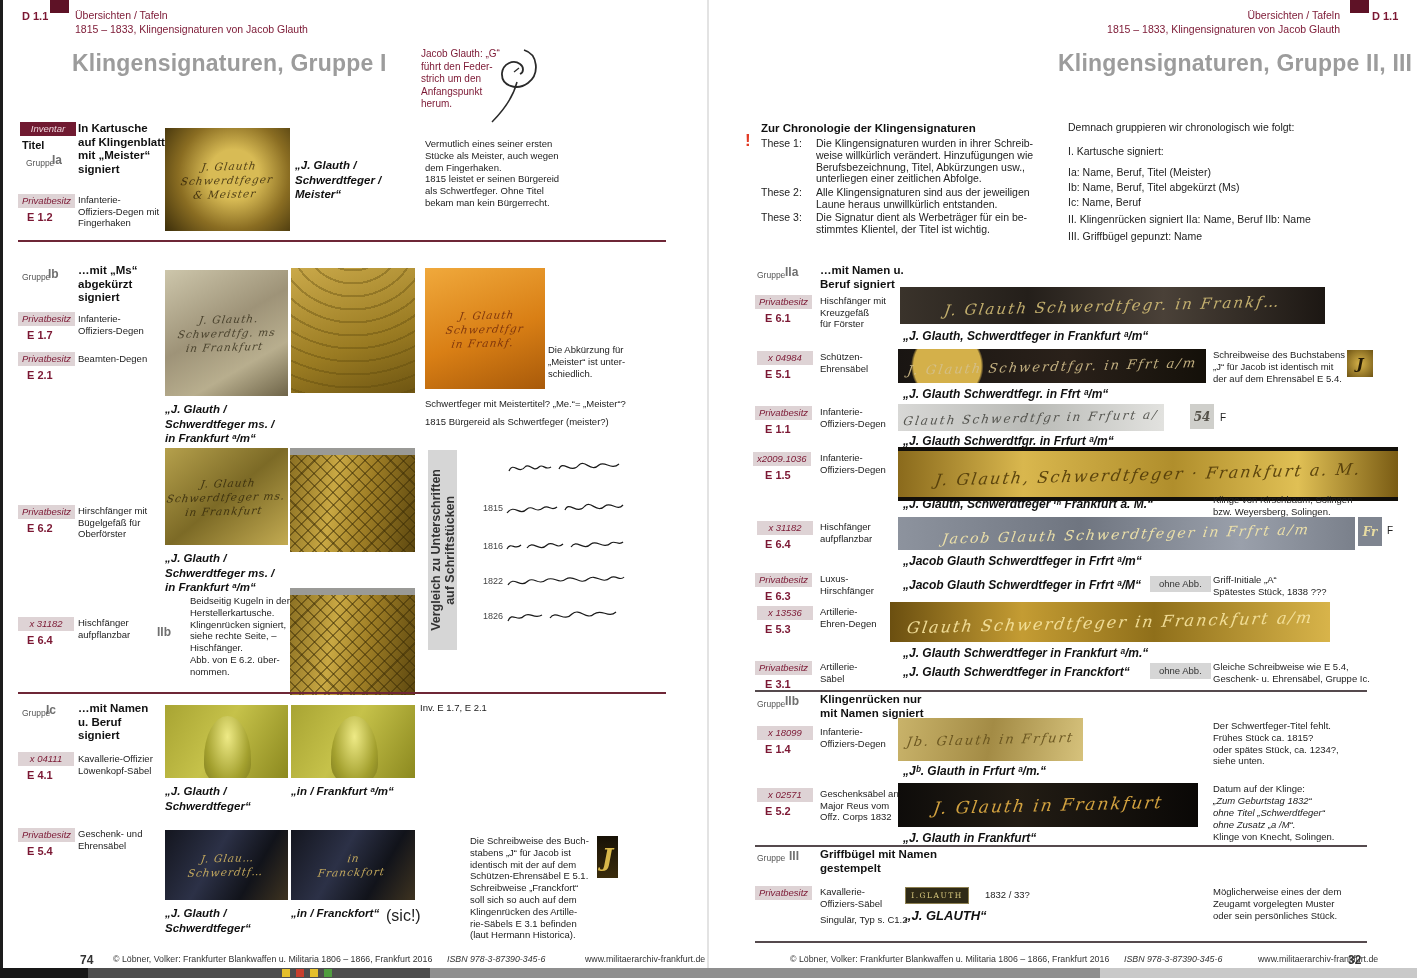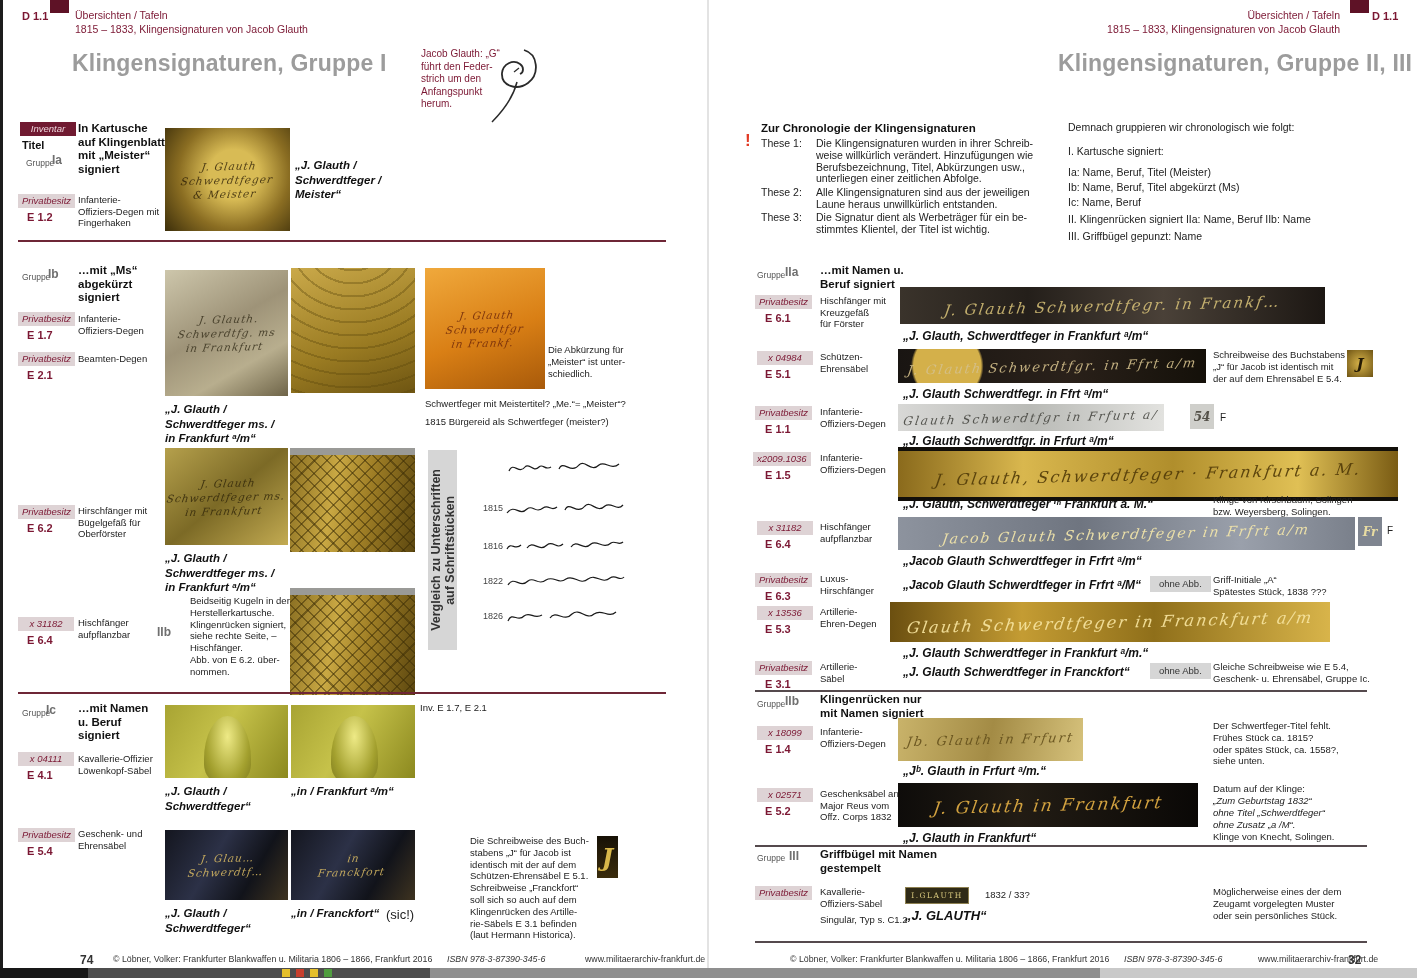--- a/index.html
+++ b/index.html
@@ -67,21 +67,21 @@
   .ph-gold2{background:linear-gradient(90deg,#6b4f10,#c49c33 30%,#8f6f1a 60%,#d8b44a);color:rgba(244,226,156,.95)}
   .ph-palegold{background:linear-gradient(100deg,#c9b36a,#a38b45 50%,#d6c27c);color:rgba(100,80,28,.9)}
   .ph-black{background:linear-gradient(90deg,#0e0c0a,#221c14 40%,#0a0806);color:rgba(220,170,66,.95)}
   .ph-jthumb{background:linear-gradient(#171106,#3a2c0c);color:#d9b84a;font-size:24px}
   .th-gold{background:radial-gradient(#d8b44a,#6e5414);color:#241a04;font-size:15px}
   .th-silver{background:#cfcfcb;color:#55524a;font-size:12px}
   .th-gray{background:#7f8590;color:#e8dca2;font-size:12px}
   .exclaim{font-size:17px;font-weight:bold;color:#e23a24}
   .chtitle{font-size:11.5px;font-weight:bold;color:#111}
   .chtxt{font-size:10.5px;line-height:11.8px;color:#222}
-  .sic{font-size:13px;color:#222}
+  .sic{font-size:16px;color:#222}
 </style>
 </head>
 <body>
 
 <div id="canvas">
 
   <div class="abs" style="left:0;top:0;width:3px;height:978px;background:#1c1c1c"></div>
   <div class="abs" style="left:707px;top:0;width:2px;height:968px;background:#e3e3e3"></div>
 
   <div class="abs sq" style="left:50px;top:0"></div>
@@ -117,20 +117,26 @@
 Offiziers-Degen mit
 Fingerhaken</div>
   <div class="strip ph-ia" style="left:165px;top:128px;width:125px;height:103px">
     <div class="engrave eng-blk pre">J. Glauth
 Schwerdtfeger
 &amp; Meister</div>
   </div>
   <div class="abs cap pre" style="left:295px;top:158px">„J. Glauth /
 Schwerdtfeger /
 Meister“</div>
+  <div class="abs note pre" style="left:425px;top:138px">Vermutlich eines seiner ersten
+Stücke als Meister, auch wegen
+dem Fingerhaken.
+1815 leistet er seinen Bürgereid
+als Schwertfeger. Ohne Titel
+bekam man kein Bürgerrecht.</div>
   <div class="abs rule-l" style="left:18px;top:240px;width:648px"></div>
 
   <div class="abs gword" style="left:22px;top:272px">Gruppe</div>
   <div class="abs gbig" style="left:48px;top:264px">Ib</div>
   <div class="abs head pre" style="left:78px;top:264px">…mit „Ms“
 abgekürzt
 signiert</div>
   <div class="abs badge light" style="left:18px;top:312px">Privatbesitz</div>
   <div class="abs code" style="left:27px;top:329px">E 1.7</div>
   <div class="abs type pre" style="left:78px;top:313px">Infanterie-
@@ -399,21 +405,21 @@
   <div class="abs badge light" style="left:757px;top:726px">x 18099</div>
   <div class="abs code" style="left:765px;top:743px">E 1.4</div>
   <div class="abs type pre" style="left:820px;top:726px">Infanterie-
 Offiziers-Degen</div>
   <div class="strip ph-palegold" style="left:898px;top:718px;width:185px;height:43px">
     <div class="engrave eng-line" style="font-size:13px">Jb. Glauth in Frfurt</div>
   </div>
   <div class="abs capr" style="left:903px;top:764px">„Jᵇ. Glauth in Frfurt  ᵃ/m.“</div>
   <div class="abs note pre" style="left:1213px;top:720px">Der Schwertfeger-Titel fehlt.
 Frühes Stück ca. 1815?
-oder spätes Stück, ca. 1558?,
+oder spätes Stück, ca. 1234?,
 siehe unten.</div>
 
   <div class="abs badge light" style="left:757px;top:788px">x 02571</div>
   <div class="abs code" style="left:765px;top:805px">E 5.2</div>
   <div class="abs type pre" style="left:820px;top:788px">Geschenksäbel an
 Major Reus vom
 Offz. Corps 1832</div>
   <div class="strip ph-black" style="left:898px;top:783px;width:300px;height:44px">
     <div class="engrave eng-line" style="font-size:17px">J. Glauth  in  Frankfurt</div>
   </div>

